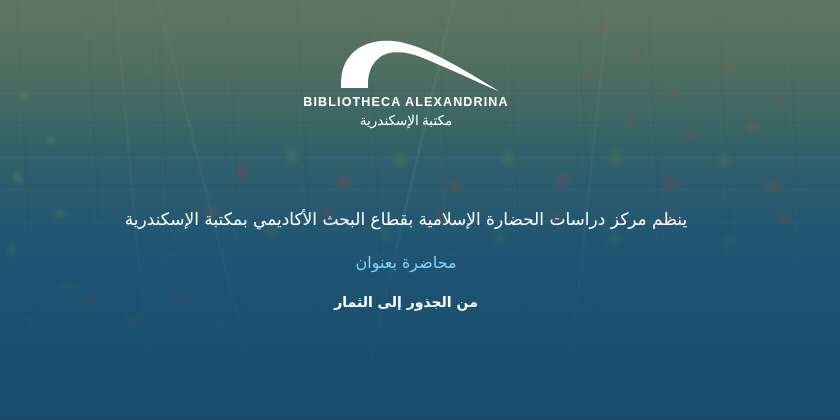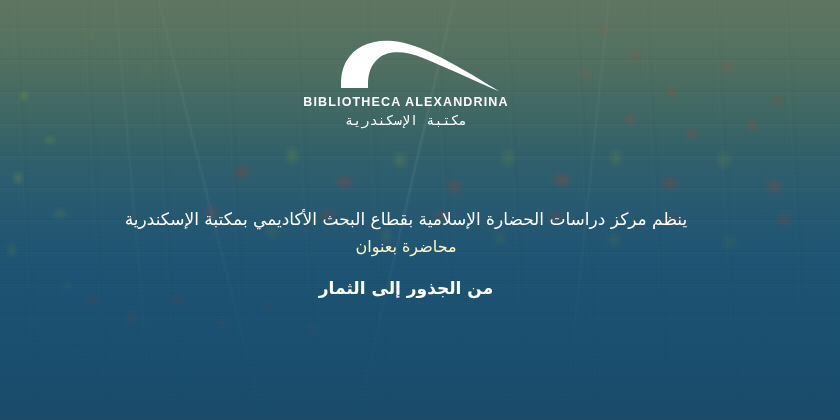--- a/index.html
+++ b/index.html
@@ -197,62 +197,62 @@
     margin-top: 2px;
     font-family: "Liberation Sans", sans-serif;
     font-weight: bold;
     font-size: 12.5px;
     letter-spacing: 1.15px;
     color: #ffffff;
     white-space: nowrap;
   }
   #logo-arabic {
     margin-top: 3px;
-    font-family: Liberation Mono, monospace;
+    font-family: Liberation Serif, serif;
     font-size: 13.5px;
     color: #ffffff;
     white-space: nowrap;
     direction: rtl;
   }
 
   
   #organiser-line {
     margin-top: 78px;
     font-family: "DejaVu Sans", sans-serif;
     font-size: 17px;
     line-height: 1.5;
     color: #ffffff;
     direction: rtl;
     white-space: nowrap;
   }
 
   
   #lecture-label {
-    margin-top: 4px;
+    margin-top: 20px;
     font-family: "DejaVu Sans", sans-serif;
     font-size: 16px;
-    color: #fef9c3;
+    color: #7dd3fc;
     direction: rtl;
     white-space: nowrap;
   }
 
   
   #title-group {
     margin-top: 22px;
     direction: rtl;
   }
   .title-line {
     font-family: "DejaVu Sans", sans-serif;
     font-weight: bold;
     color: #ffffff;
     direction: rtl;
     white-space: nowrap;
   }
   #title-main-1 {
-    font-size: 17px;
+    font-size: 14px;
     letter-spacing: .3px;
   }
   #title-main-2 {
     margin-top: 13px;
     font-size: 26px;
     letter-spacing: .2px;
   }
   #title-main-3 {
     margin-top: 8px;
     font-size: 26px;

